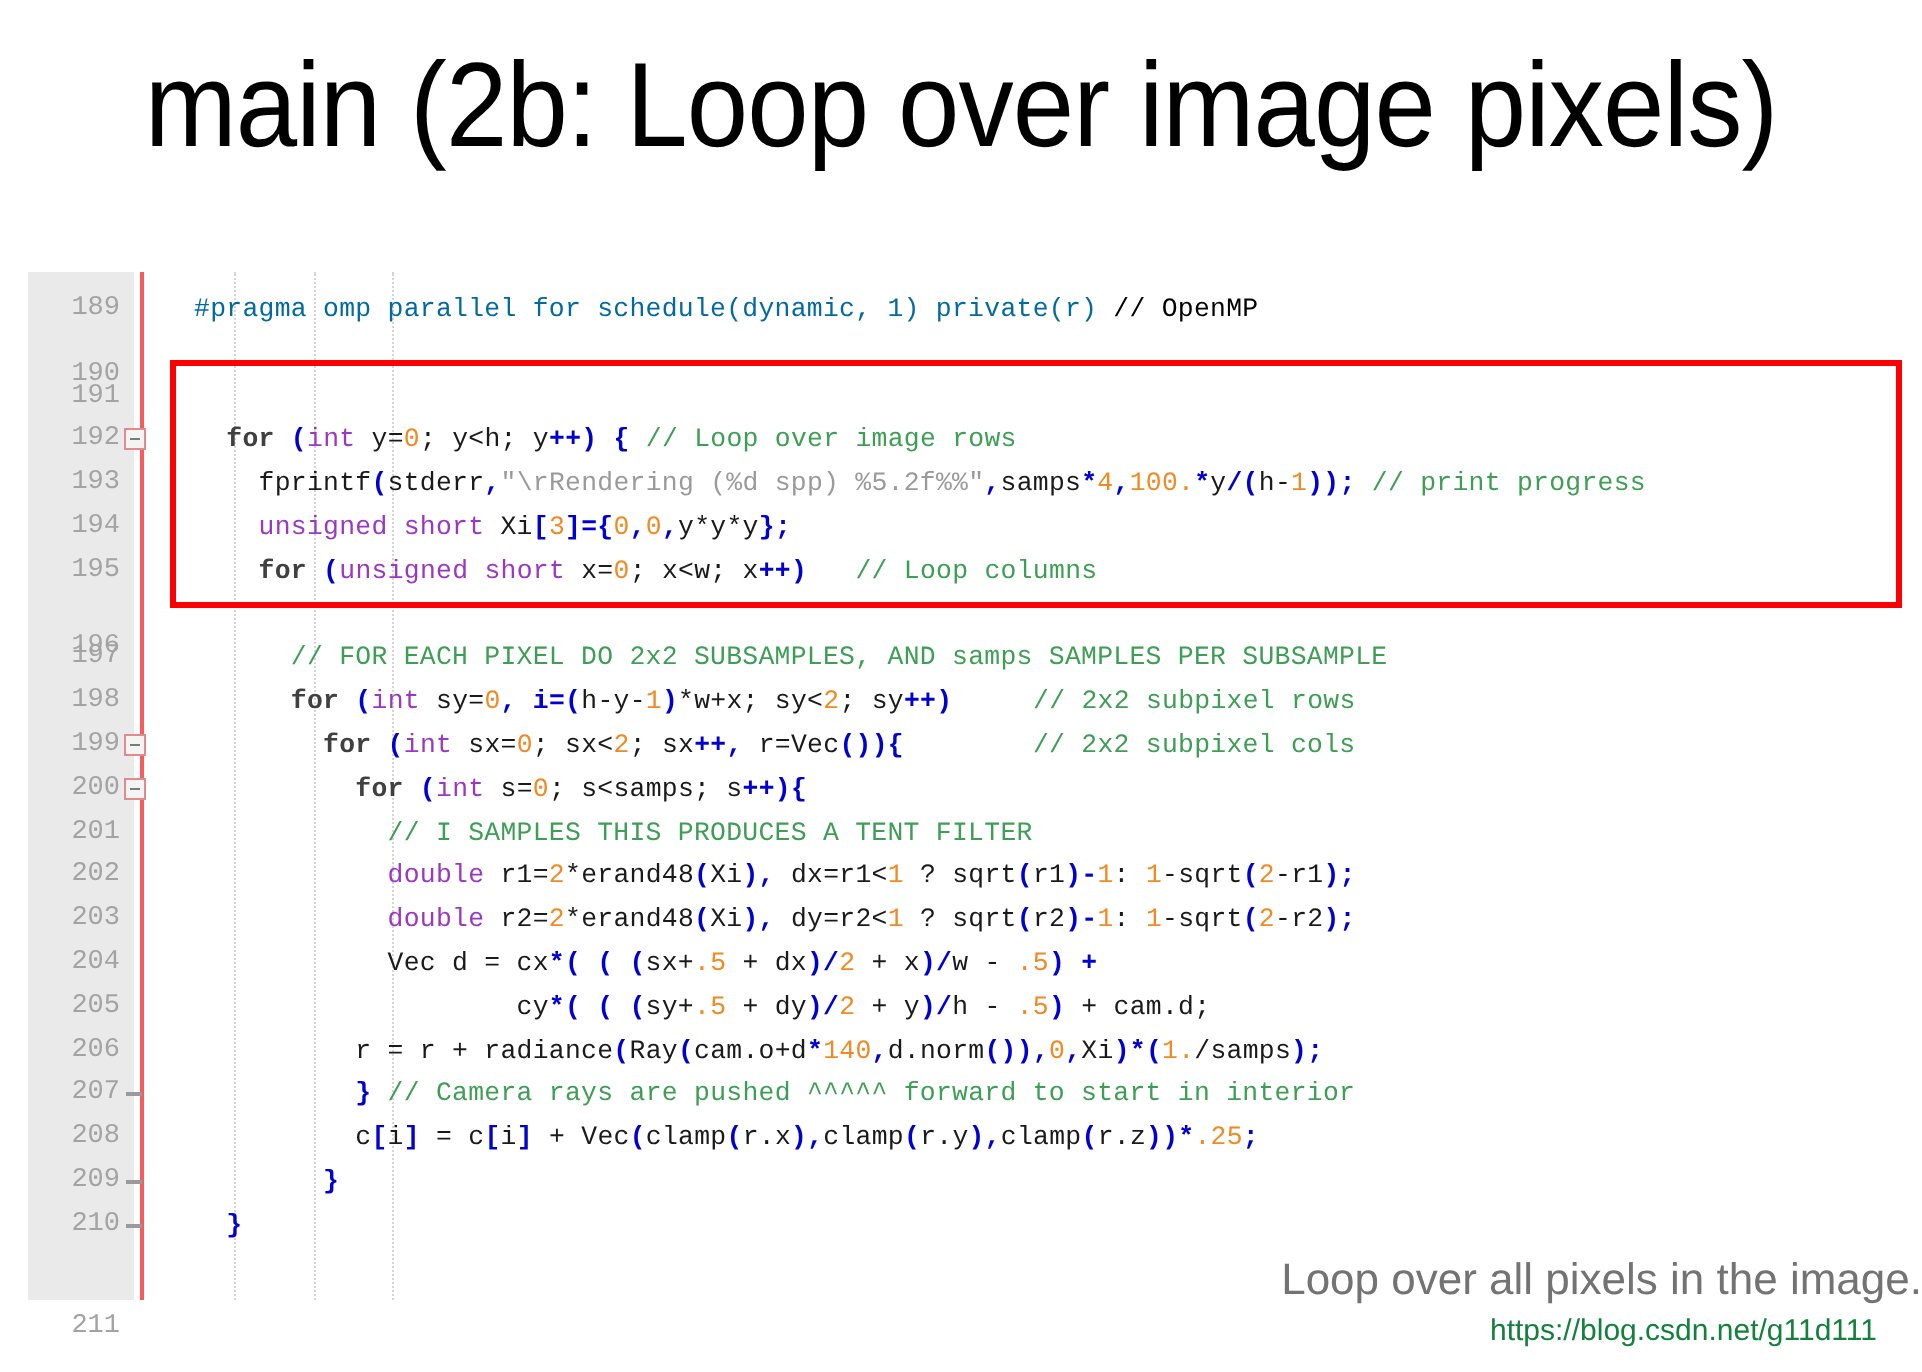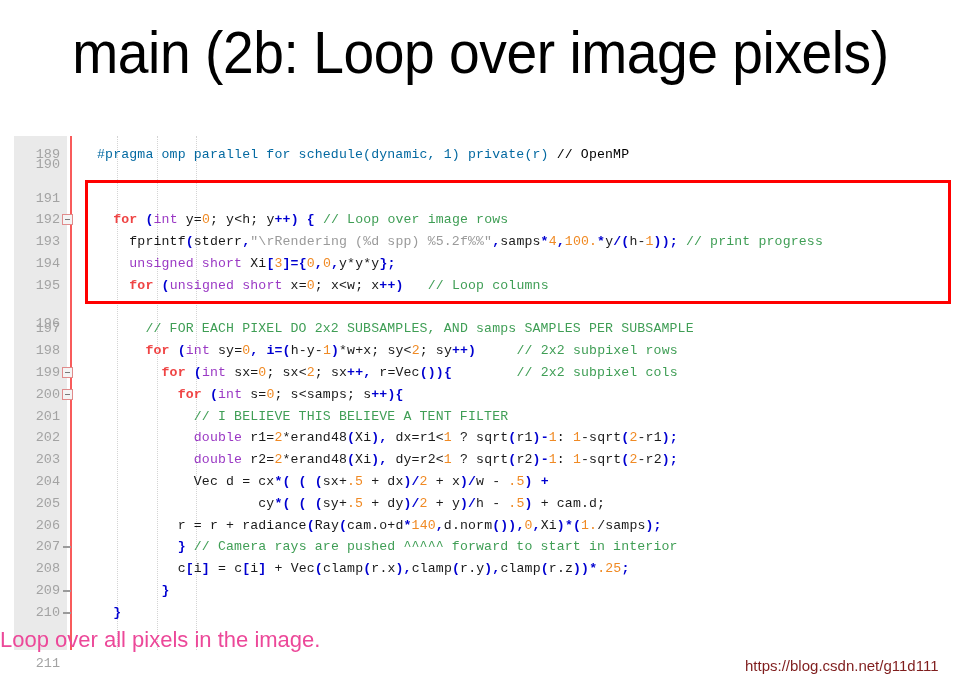--- a/index.html
+++ b/index.html
@@ -125,21 +125,21 @@
     position: absolute;
     left: 63px;
     top: 10px;
     width: 8px;
     height: 2px;
     background: #9a9a9a;
   }
 
   
   .c-cmt   { color: #3f9e55; }
-  .c-kw    { color: #ef4444; font-weight: bold; }
+  .c-kw    { color: #404040; font-weight: bold; }
   .c-type  { color: #9a38c4; }
   .c-num   { color: #f08a24; }
   .c-pun   { color: #0000d0; font-weight: bold; }
   .c-plain { color: #1a1a1a; }
   .c-str   { color: #9a9a9a; }
   .c-prep  { color: #0369a1; }
   .c-prepc { color: #000000; margin-top: 20px; }
 
   
   #highlight-box {
@@ -152,63 +152,63 @@
     box-sizing: border-box;
     pointer-events: none;
   }
 
   
   #caption {
     position: absolute;
     left: 0;
     top: 627px;
     width: 961px;
-    text-align: left;
+    text-align: right;
     font-family: "Liberation Sans", sans-serif;
     font-size: 22px;
-    color: #ec4899;
+    color: #737373;
     white-space: nowrap;
   }
 
   
   #watermark {
     position: absolute;
     left: 745px;
     top: 657px;
     font-family: "Liberation Sans", sans-serif;
     font-size: 15px;
-    color: #7f1d1d;
+    color: #15803d;
     white-space: nowrap;
   }
 </style>
 </head>
 <body>
 
 <div id="slide-title">main (2b: Loop over image pixels)</div>
 
 <div id="code-block">
   <div id="gutter-bg"></div>
   <div id="change-bar"></div>
   <div class="indent-guide" id="ig1"></div>
   <div class="indent-guide" id="ig2"></div>
   <div class="indent-guide" id="ig3"></div>
   <div id="code-lines">
       <div class="code-line" style="top: 8px; text-decoration: underline;"><span class="ln">189</span><span class="code-text"><span class="c-prep">#pragma omp parallel for schedule(dynamic, 1) private(r) </span><span class="c-prepc">// OpenMP</span></span></div>
-      <div class="code-line" style="top: 18px;"><span class="ln">190</span><span class="code-text"></span></div>
+      <div class="code-line" style="top: 41px;"><span class="ln">190</span><span class="code-text"></span></div>
       <div class="code-line" style="top: 51.6px;"><span class="ln">191</span></div>
       <div class="code-line" style="top: 73.4px;"><span class="ln">192</span><span class="fold-box"></span><span class="code-text"><span class="c-plain">  </span><span class="c-kw">for</span><span class="c-plain"> </span><span class="c-pun">(</span><span class="c-type">int</span><span class="c-plain"> y=</span><span class="c-num">0</span><span class="c-plain">; y&lt;h; y</span><span class="c-pun">++) {</span><span class="c-plain"> </span><span class="c-cmt">// Loop over image rows</span></span></div>
       <div class="code-line" style="top: 95.2px;"><span class="ln">193</span><span class="code-text"><span class="c-plain">    fprintf</span><span class="c-pun">(</span><span class="c-plain">stderr</span><span class="c-pun">,</span><span class="c-str">"\rRendering (%d spp) %5.2f%%"</span><span class="c-pun">,</span><span class="c-plain">samps</span><span class="c-pun">*</span><span class="c-num">4</span><span class="c-pun">,</span><span class="c-num">100.</span><span class="c-pun">*</span><span class="c-plain">y</span><span class="c-pun">/(</span><span class="c-plain">h-</span><span class="c-num">1</span><span class="c-pun">));</span><span class="c-plain"> </span><span class="c-cmt">// print progress</span></span></div>
       <div class="code-line" style="top: 117px;"><span class="ln">194</span><span class="code-text"><span class="c-plain">    </span><span class="c-type">unsigned short</span><span class="c-plain"> Xi</span><span class="c-pun">[</span><span class="c-num">3</span><span class="c-pun">]={</span><span class="c-num">0</span><span class="c-pun">,</span><span class="c-num">0</span><span class="c-pun">,</span><span class="c-plain">y*y*y</span><span class="c-pun">};</span></span></div>
       <div class="code-line" style="top: 138.8px;"><span class="ln">195</span><span class="code-text"><span class="c-plain">    </span><span class="c-kw">for</span><span class="c-plain"> </span><span class="c-pun">(</span><span class="c-type">unsigned short</span><span class="c-plain"> x=</span><span class="c-num">0</span><span class="c-plain">; x&lt;w; x</span><span class="c-pun">++)</span><span class="c-plain">   </span><span class="c-cmt">// Loop columns</span></span></div>
       <div class="code-line" style="top: 160.6px; margin-top: 16px;"><span class="ln">196</span><span class="code-text"></span></div>
       <div class="code-line" style="top: 182.4px;"><span class="ln">197</span><span class="code-text"><span class="c-plain">      </span><span class="c-cmt">// FOR EACH PIXEL DO 2x2 SUBSAMPLES, AND samps SAMPLES PER SUBSAMPLE</span></span></div>
       <div class="code-line" style="top: 204.2px;"><span class="ln">198</span><span class="code-text"><span class="c-plain">      </span><span class="c-kw">for</span><span class="c-plain"> </span><span class="c-pun">(</span><span class="c-type">int</span><span class="c-plain"> sy=</span><span class="c-num">0</span><span class="c-pun">, i=(</span><span class="c-plain">h-y-</span><span class="c-num">1</span><span class="c-pun">)</span><span class="c-plain">*w+x; sy&lt;</span><span class="c-num">2</span><span class="c-plain">; sy</span><span class="c-pun">++)</span><span class="c-plain">     </span><span class="c-cmt">// 2x2 subpixel rows</span></span></div>
       <div class="code-line" style="top: 226px;"><span class="ln">199</span><span class="fold-box"></span><span class="code-text"><span class="c-plain">        </span><span class="c-kw">for</span><span class="c-plain"> </span><span class="c-pun">(</span><span class="c-type">int</span><span class="c-plain"> sx=</span><span class="c-num">0</span><span class="c-plain">; sx&lt;</span><span class="c-num">2</span><span class="c-plain">; sx</span><span class="c-pun">++,</span><span class="c-plain"> r=Vec</span><span class="c-pun">()){</span><span class="c-plain">        </span><span class="c-cmt">// 2x2 subpixel cols</span></span></div>
       <div class="code-line" style="top: 247.8px;"><span class="ln">200</span><span class="fold-box"></span><span class="code-text"><span class="c-plain">          </span><span class="c-kw">for</span><span class="c-plain"> </span><span class="c-pun">(</span><span class="c-type">int</span><span class="c-plain"> s=</span><span class="c-num">0</span><span class="c-plain">; s&lt;samps; s</span><span class="c-pun">++){</span></span></div>
-      <div class="code-line" style="top: 269.6px;"><span class="ln">201</span><span class="code-text"><span class="c-plain">            </span><span class="c-cmt">// I BELIEVE THIS BELIEVE A TENT FILTER</span></span></div>
+      <div class="code-line" style="top: 269.6px;"><span class="ln">201</span><span class="code-text"><span class="c-plain">            </span><span class="c-cmt">// I SAMPLES THIS PRODUCES A TENT FILTER</span></span></div>
       <div class="code-line" style="top: 291.4px;"><span class="ln">202</span><span class="code-text"><span class="c-plain">            </span><span class="c-type">double</span><span class="c-plain"> r1=</span><span class="c-num">2</span><span class="c-plain">*erand48</span><span class="c-pun">(</span><span class="c-plain">Xi</span><span class="c-pun">),</span><span class="c-plain"> dx=r1&lt;</span><span class="c-num">1</span><span class="c-plain"> ? sqrt</span><span class="c-pun">(</span><span class="c-plain">r1</span><span class="c-pun">)-</span><span class="c-num">1</span><span class="c-plain">: </span><span class="c-num">1</span><span class="c-plain">-sqrt</span><span class="c-pun">(</span><span class="c-num">2</span><span class="c-plain">-r1</span><span class="c-pun">);</span></span></div>
       <div class="code-line" style="top: 313.2px;"><span class="ln">203</span><span class="code-text"><span class="c-plain">            </span><span class="c-type">double</span><span class="c-plain"> r2=</span><span class="c-num">2</span><span class="c-plain">*erand48</span><span class="c-pun">(</span><span class="c-plain">Xi</span><span class="c-pun">),</span><span class="c-plain"> dy=r2&lt;</span><span class="c-num">1</span><span class="c-plain"> ? sqrt</span><span class="c-pun">(</span><span class="c-plain">r2</span><span class="c-pun">)-</span><span class="c-num">1</span><span class="c-plain">: </span><span class="c-num">1</span><span class="c-plain">-sqrt</span><span class="c-pun">(</span><span class="c-num">2</span><span class="c-plain">-r2</span><span class="c-pun">);</span></span></div>
       <div class="code-line" style="top: 335px;"><span class="ln">204</span><span class="code-text"><span class="c-plain">            Vec d = cx</span><span class="c-pun">*( ( (</span><span class="c-plain">sx+</span><span class="c-num">.5</span><span class="c-plain"> + dx</span><span class="c-pun">)/</span><span class="c-num">2</span><span class="c-plain"> + x</span><span class="c-pun">)/</span><span class="c-plain">w - </span><span class="c-num">.5</span><span class="c-pun">) +</span></span></div>
       <div class="code-line" style="top: 356.8px;"><span class="ln">205</span><span class="code-text"><span class="c-plain">                    cy</span><span class="c-pun">*( ( (</span><span class="c-plain">sy+</span><span class="c-num">.5</span><span class="c-plain"> + dy</span><span class="c-pun">)/</span><span class="c-num">2</span><span class="c-plain"> + y</span><span class="c-pun">)/</span><span class="c-plain">h - </span><span class="c-num">.5</span><span class="c-pun">)</span><span class="c-plain"> + cam.d;</span></span></div>
       <div class="code-line" style="top: 378.6px;"><span class="ln">206</span><span class="code-text"><span class="c-plain">          r = r + radiance</span><span class="c-pun">(</span><span class="c-plain">Ray</span><span class="c-pun">(</span><span class="c-plain">cam.o+d</span><span class="c-pun">*</span><span class="c-num">140</span><span class="c-pun">,</span><span class="c-plain">d.norm</span><span class="c-pun">())</span><span class="c-pun">,</span><span class="c-num">0</span><span class="c-pun">,</span><span class="c-plain">Xi</span><span class="c-pun">)*(</span><span class="c-num">1.</span><span class="c-plain">/samps</span><span class="c-pun">);</span></span></div>
       <div class="code-line" style="top: 400.4px;"><span class="ln">207</span><span class="fold-dash"></span><span class="code-text"><span class="c-plain">          </span><span class="c-pun">}</span><span class="c-plain"> </span><span class="c-cmt">// Camera rays are pushed ^^^^^ forward to start in interior</span></span></div>
       <div class="code-line" style="top: 422.2px;"><span class="ln">208</span><span class="code-text"><span class="c-plain">          c</span><span class="c-pun">[</span><span class="c-plain">i</span><span class="c-pun">]</span><span class="c-plain"> = c</span><span class="c-pun">[</span><span class="c-plain">i</span><span class="c-pun">]</span><span class="c-plain"> + Vec</span><span class="c-pun">(</span><span class="c-plain">clamp</span><span class="c-pun">(</span><span class="c-plain">r.x</span><span class="c-pun">),</span><span class="c-plain">clamp</span><span class="c-pun">(</span><span class="c-plain">r.y</span><span class="c-pun">),</span><span class="c-plain">clamp</span><span class="c-pun">(</span><span class="c-plain">r.z</span><span class="c-pun">))*</span><span class="c-num">.25</span><span class="c-pun">;</span></span></div>
       <div class="code-line" style="top: 444px;"><span class="ln">209</span><span class="fold-dash"></span><span class="code-text"><span class="c-plain">        </span><span class="c-pun">}</span></span></div>
       <div class="code-line" style="top: 465.8px;"><span class="ln">210</span><span class="fold-dash"></span><span class="code-text"><span class="c-plain">  </span><span class="c-pun">}</span></span></div>
       <div class="code-line" style="top: 494px; margin-top: 23px;"><span class="ln">211</span><span class="code-text"></span></div>

